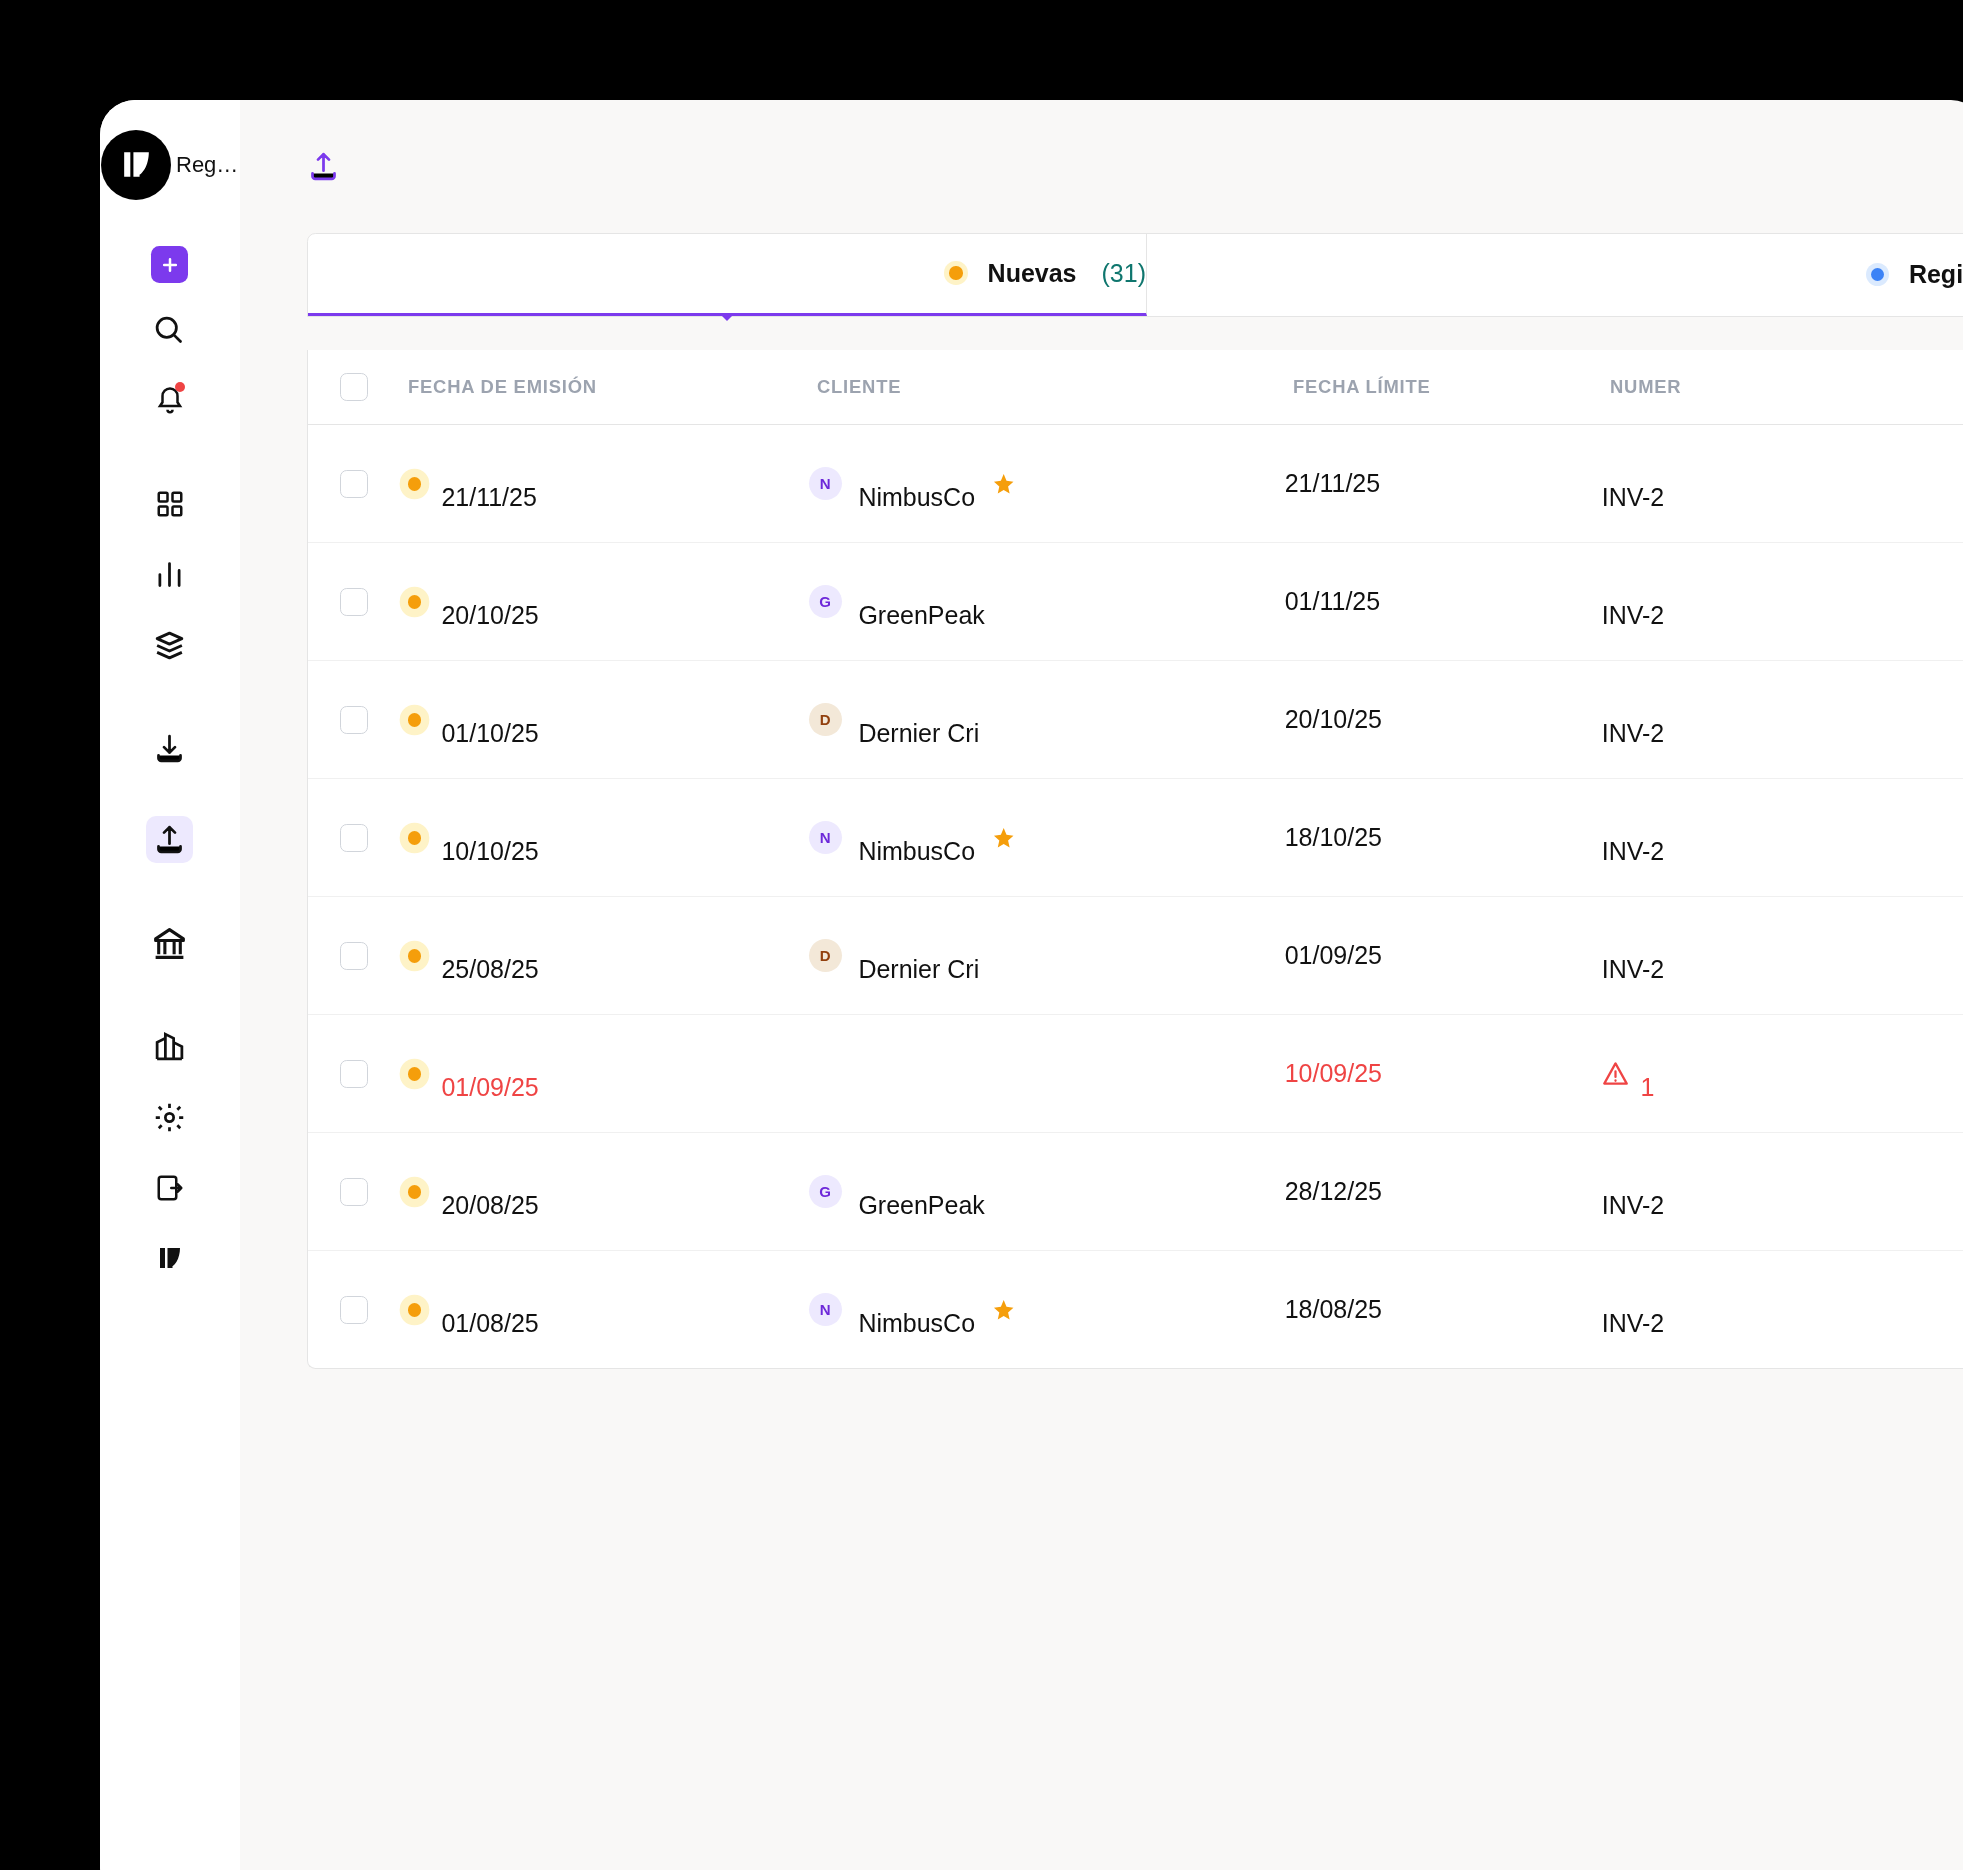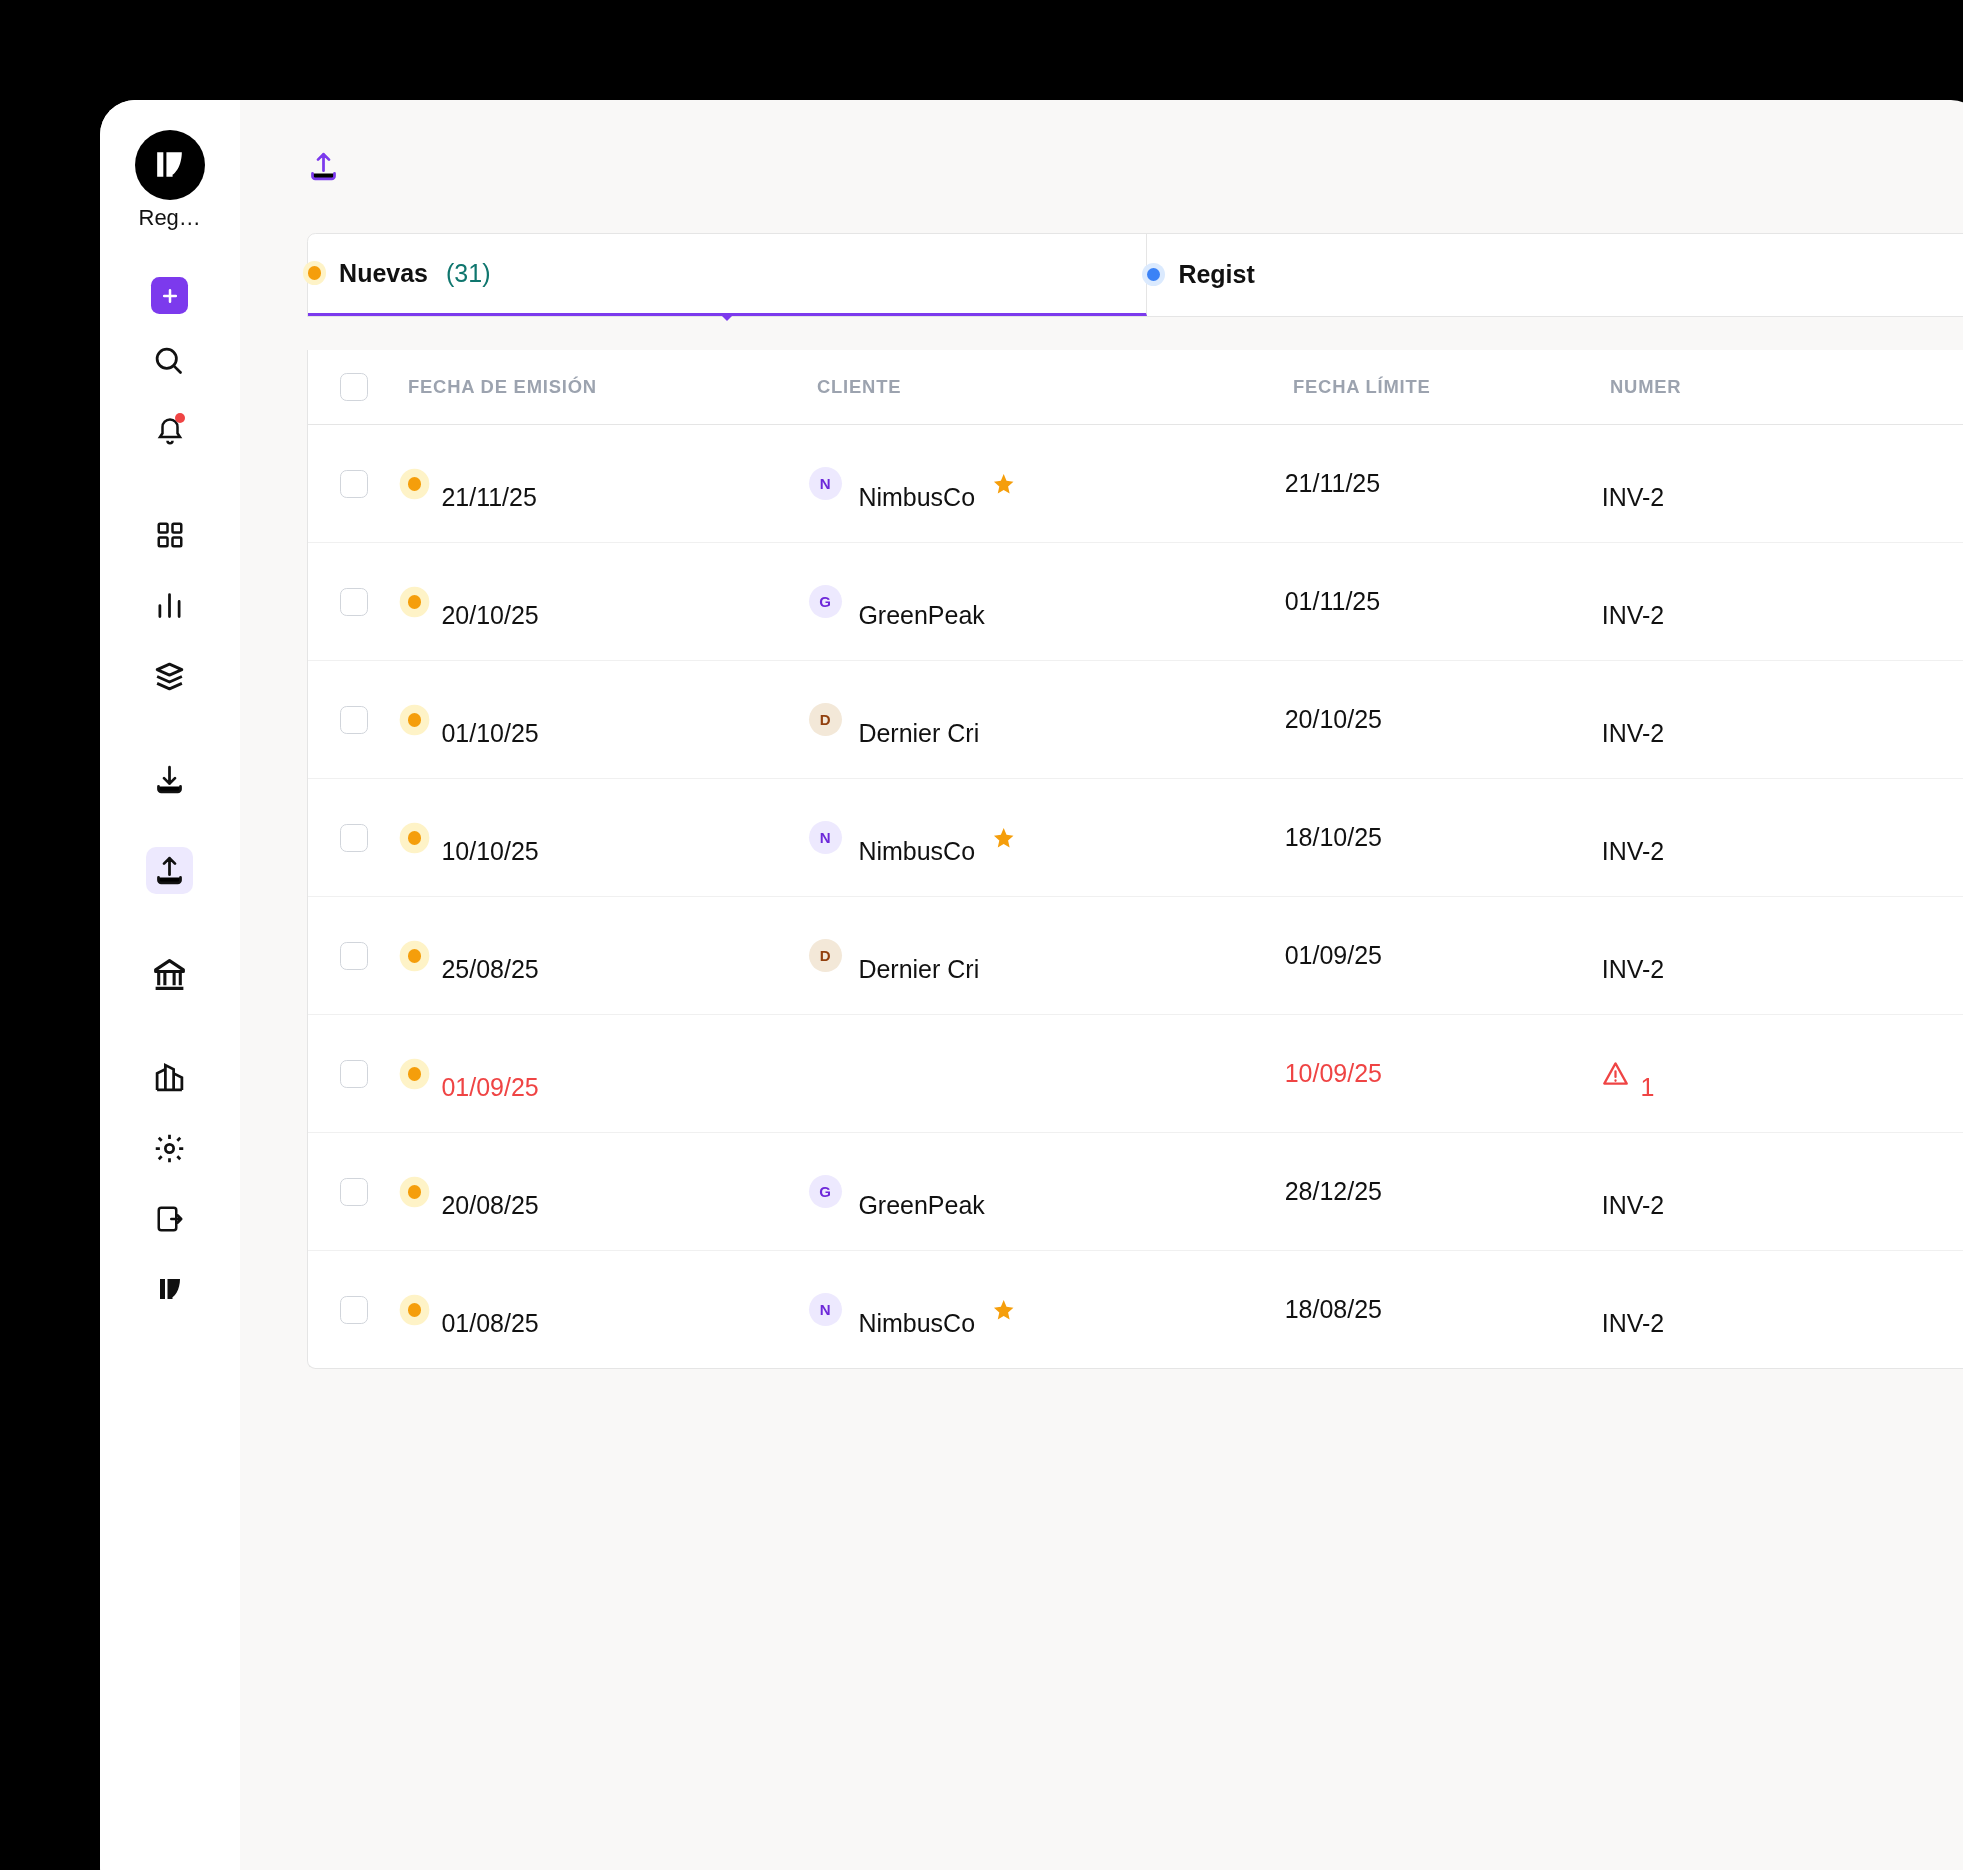--- a/index.html
+++ b/index.html
@@ -1,32 +1,32 @@
 <!DOCTYPE html>
 <html style="font-size:13.4px"><head>
 <meta charset="utf-8">
 <style>
 * { margin: 0; padding: 0; box-sizing: border-box; }
 body { font-family: -apple-system, BlinkMacSystemFont, "Segoe UI", Helvetica, Arial, sans-serif; background: #000; width: 1964px; height: 1870px; overflow: hidden; }
 .device-frame { position: absolute; top: 83px; left: 83px; width: 1920px; height: 1837px; border-radius: 47px; background: #000; padding: 16.7px; }
 .screen { width: 100%; height: 100%; border-radius: 35px; background: #f9f8f7; overflow: hidden; display: flex; }
 .sidebar { width: 140px; background: #fff; display: flex; flex-direction: column; align-items: center; padding-top: 30px; gap: 10px; flex-shrink: 0; }
-.logo-wrap { display: flex; flex-direction: column; align-items: center; gap: 5px; margin-bottom: 30px; }
+.logo-wrap { display: flex; flex-direction: row; align-items: center; gap: 5px; margin-bottom: 30px; }
 .logo-circle { width: 70px; height: 70px; border-radius: 50%; background: #000; display: flex; align-items: center; justify-content: center; }
 .logo-text { font-size: 22px; color: #111; font-weight: 500; }
 .nav-icon { width: 47px; height: 47px; display: flex; align-items: center; justify-content: center; cursor: pointer; border-radius: 10px; margin: 6.7px 0; }
 .nav-icon.active { background: #ede9fe; }
 .nav-icon.plus { width: 37px; height: 37px; border-radius: 8.3px; background: #7c3aed; }
 .nav-section-gap { height: 23.4px; }
 .main { flex: 1; padding: 50px 0 0 67px; overflow: hidden; }
 .page-header { display: flex; align-items: center; gap: 23.4px; margin-bottom: 50px; }
 .header-icon { width: 33px; height: 33px; }
 .page-title { font-size: 50px; font-weight: 700; color: #111; letter-spacing: -0.8px; }
 .tabs { display: flex; border: 0.8px solid #e5e5e5; border-radius: 8.3px 8.3px 0 0; background: #fff; margin-bottom: 0; }
-.tab { flex: 1; display: flex; align-items: center; justify-content: flex-start; gap: 18px; padding: 25px 0; cursor: pointer; position: relative; border-right: 0.8px solid #e5e5e5; }
+.tab { flex: 1; display: flex; align-items: center; justify-content: flex-end; gap: 25px; padding: 25px 0; cursor: pointer; position: relative; border-right: 0.8px solid #e5e5e5; }
 .tab:last-child { border-right: none; }
 .tab.active { border-bottom: 3.3px solid #7c3aed; }
 .tab-dot { width: 13.4px; height: 13.4px; border-radius: 50%; }
 .tab-dot.orange { background: #f59e0b; box-shadow: 0 0 0 5px #fef3c7; }
 .tab-dot.blue { background: #3b82f6; box-shadow: 0 0 0 5px #dbeafe; }
 .tab-label { font-size: 25px; font-weight: 700; color: #111; }
 .tab-count { font-size: 25px; color: #0f766e; }
 .tab-caret { position: absolute; bottom: -8.3px; left: 50%; transform: translateX(-50%); width: 0; height: 0; border-left: 8.3px solid transparent; border-right: 8.3px solid transparent; border-top: 8.3px solid #7c3aed; }
 .table-wrap { background: #fff; border: 0.8px solid #e5e5e5; border-radius: 0 0 8.3px 8.3px; margin-top: 33px; border-top: none; }
 .table-header { display: flex; align-items: center; padding: 23.4px 0; border-bottom: 0.8px solid #e5e5e5; }

